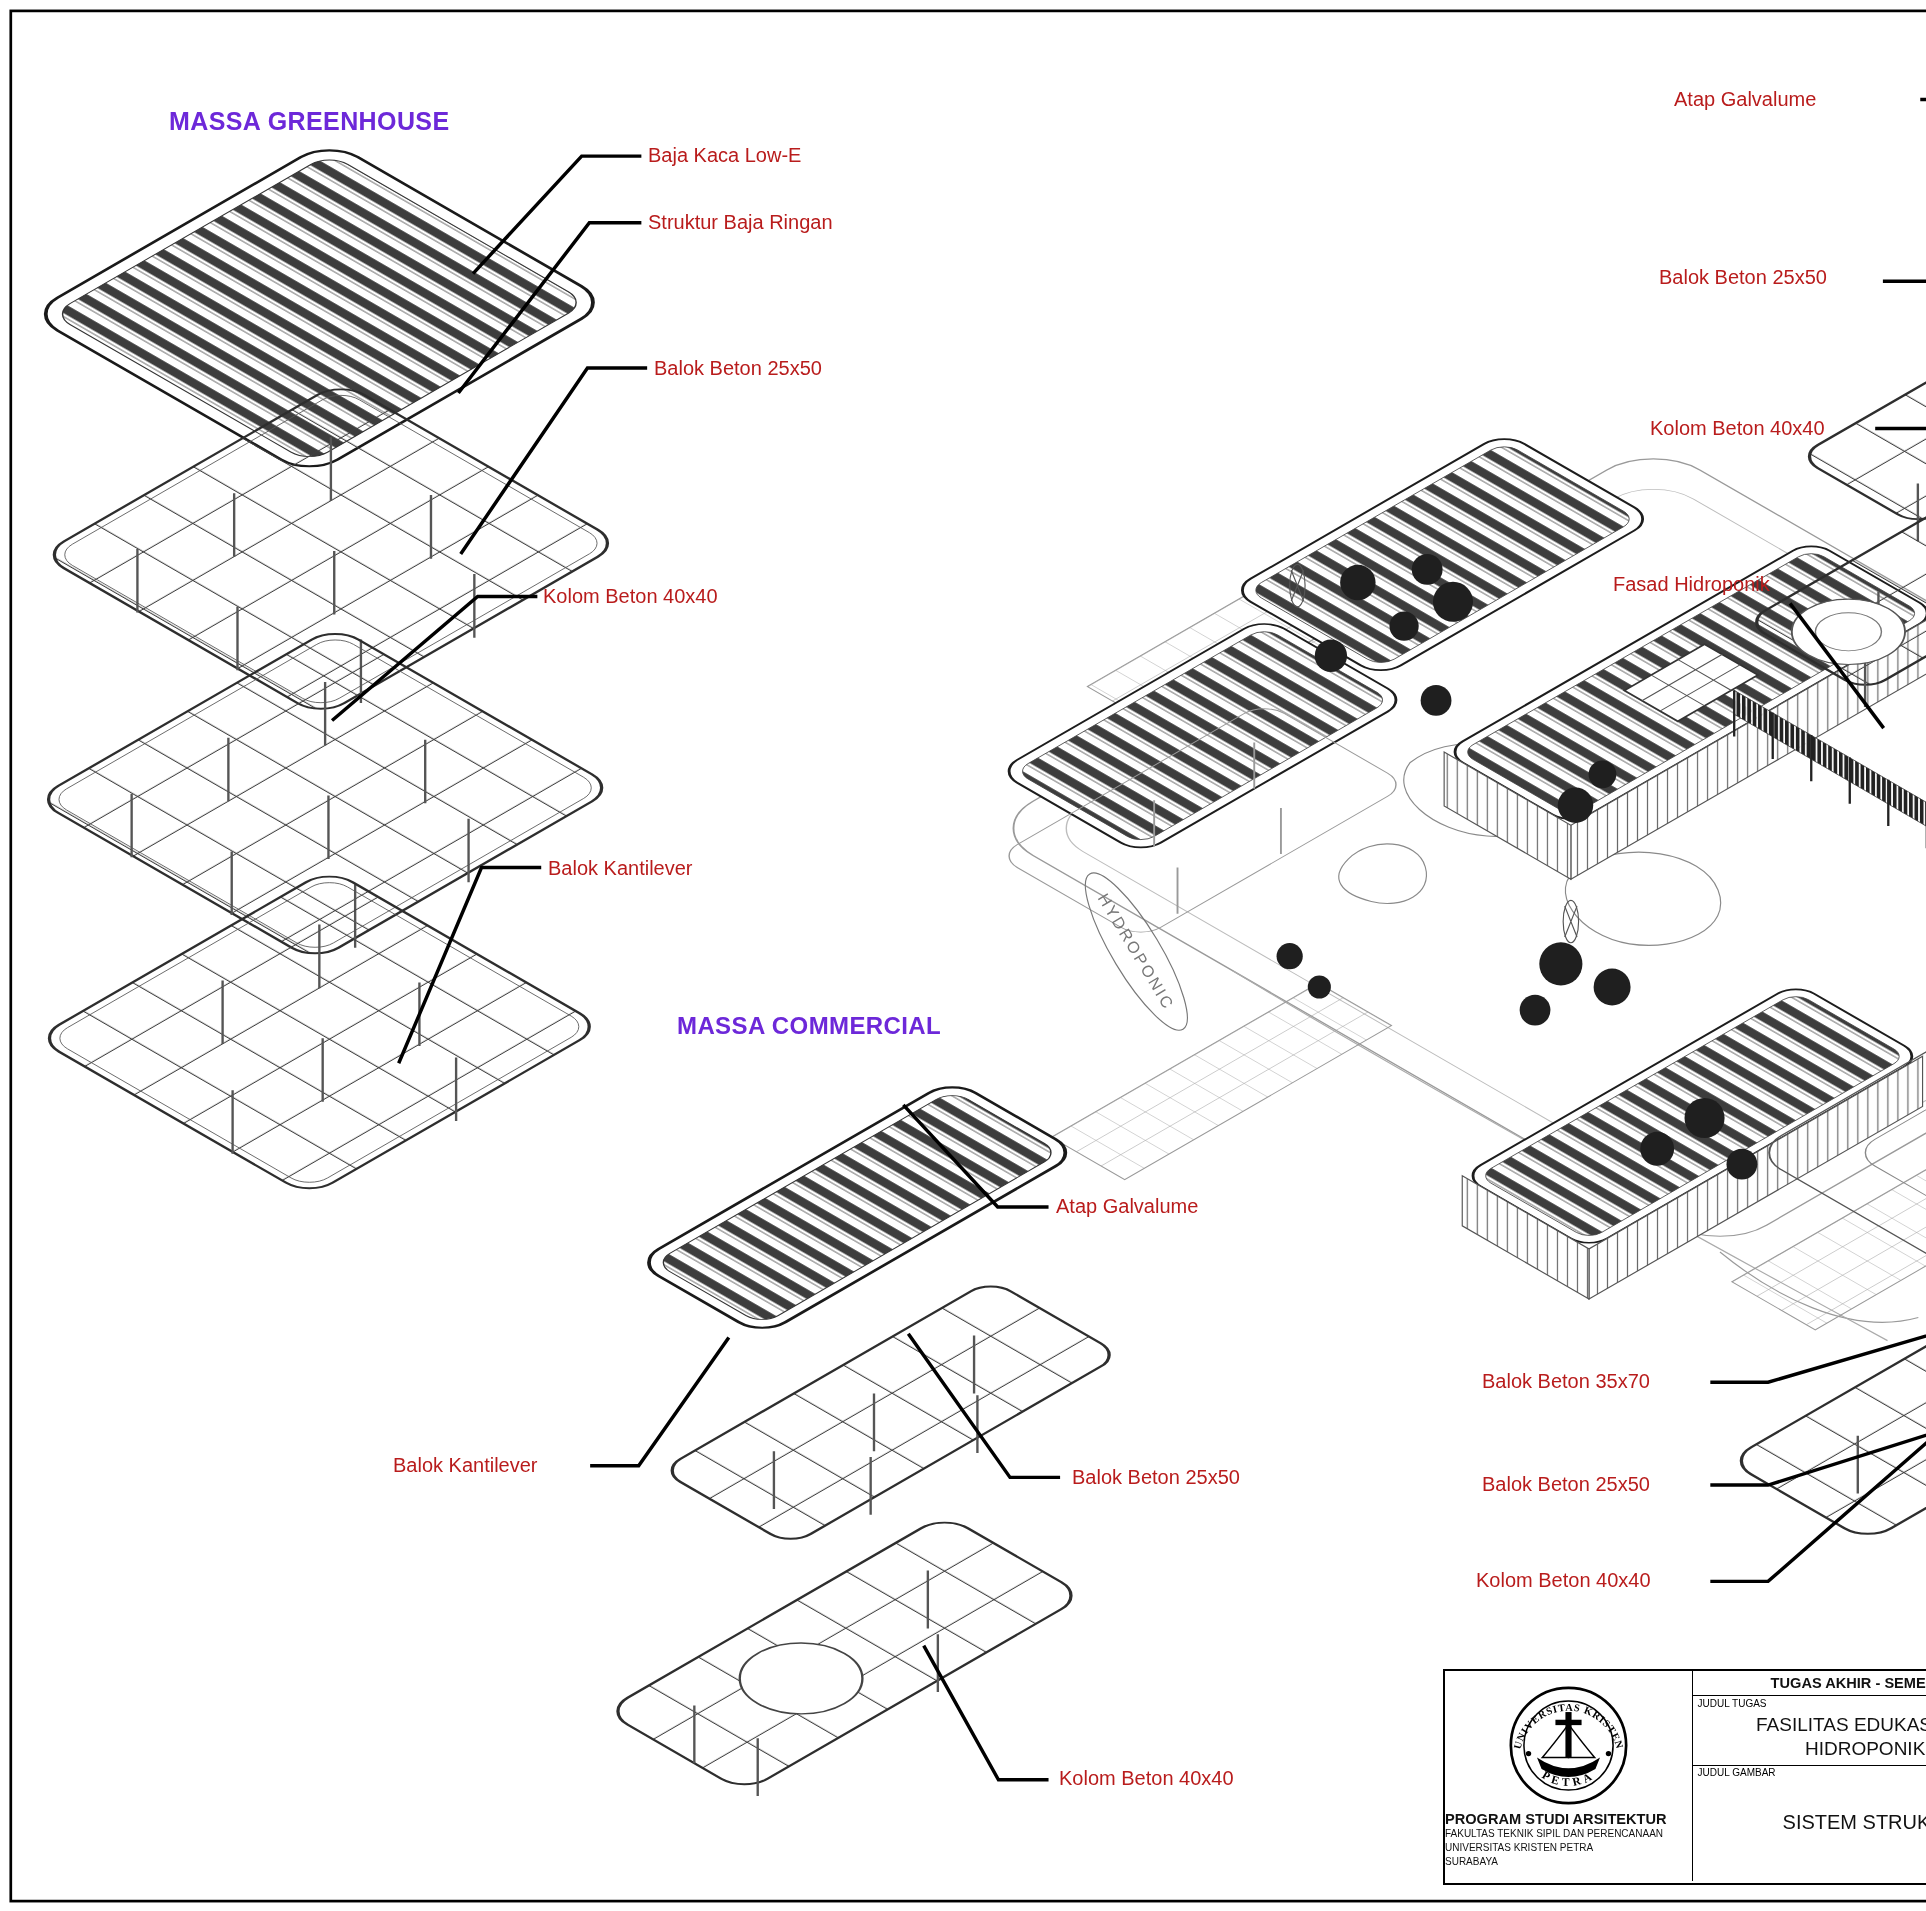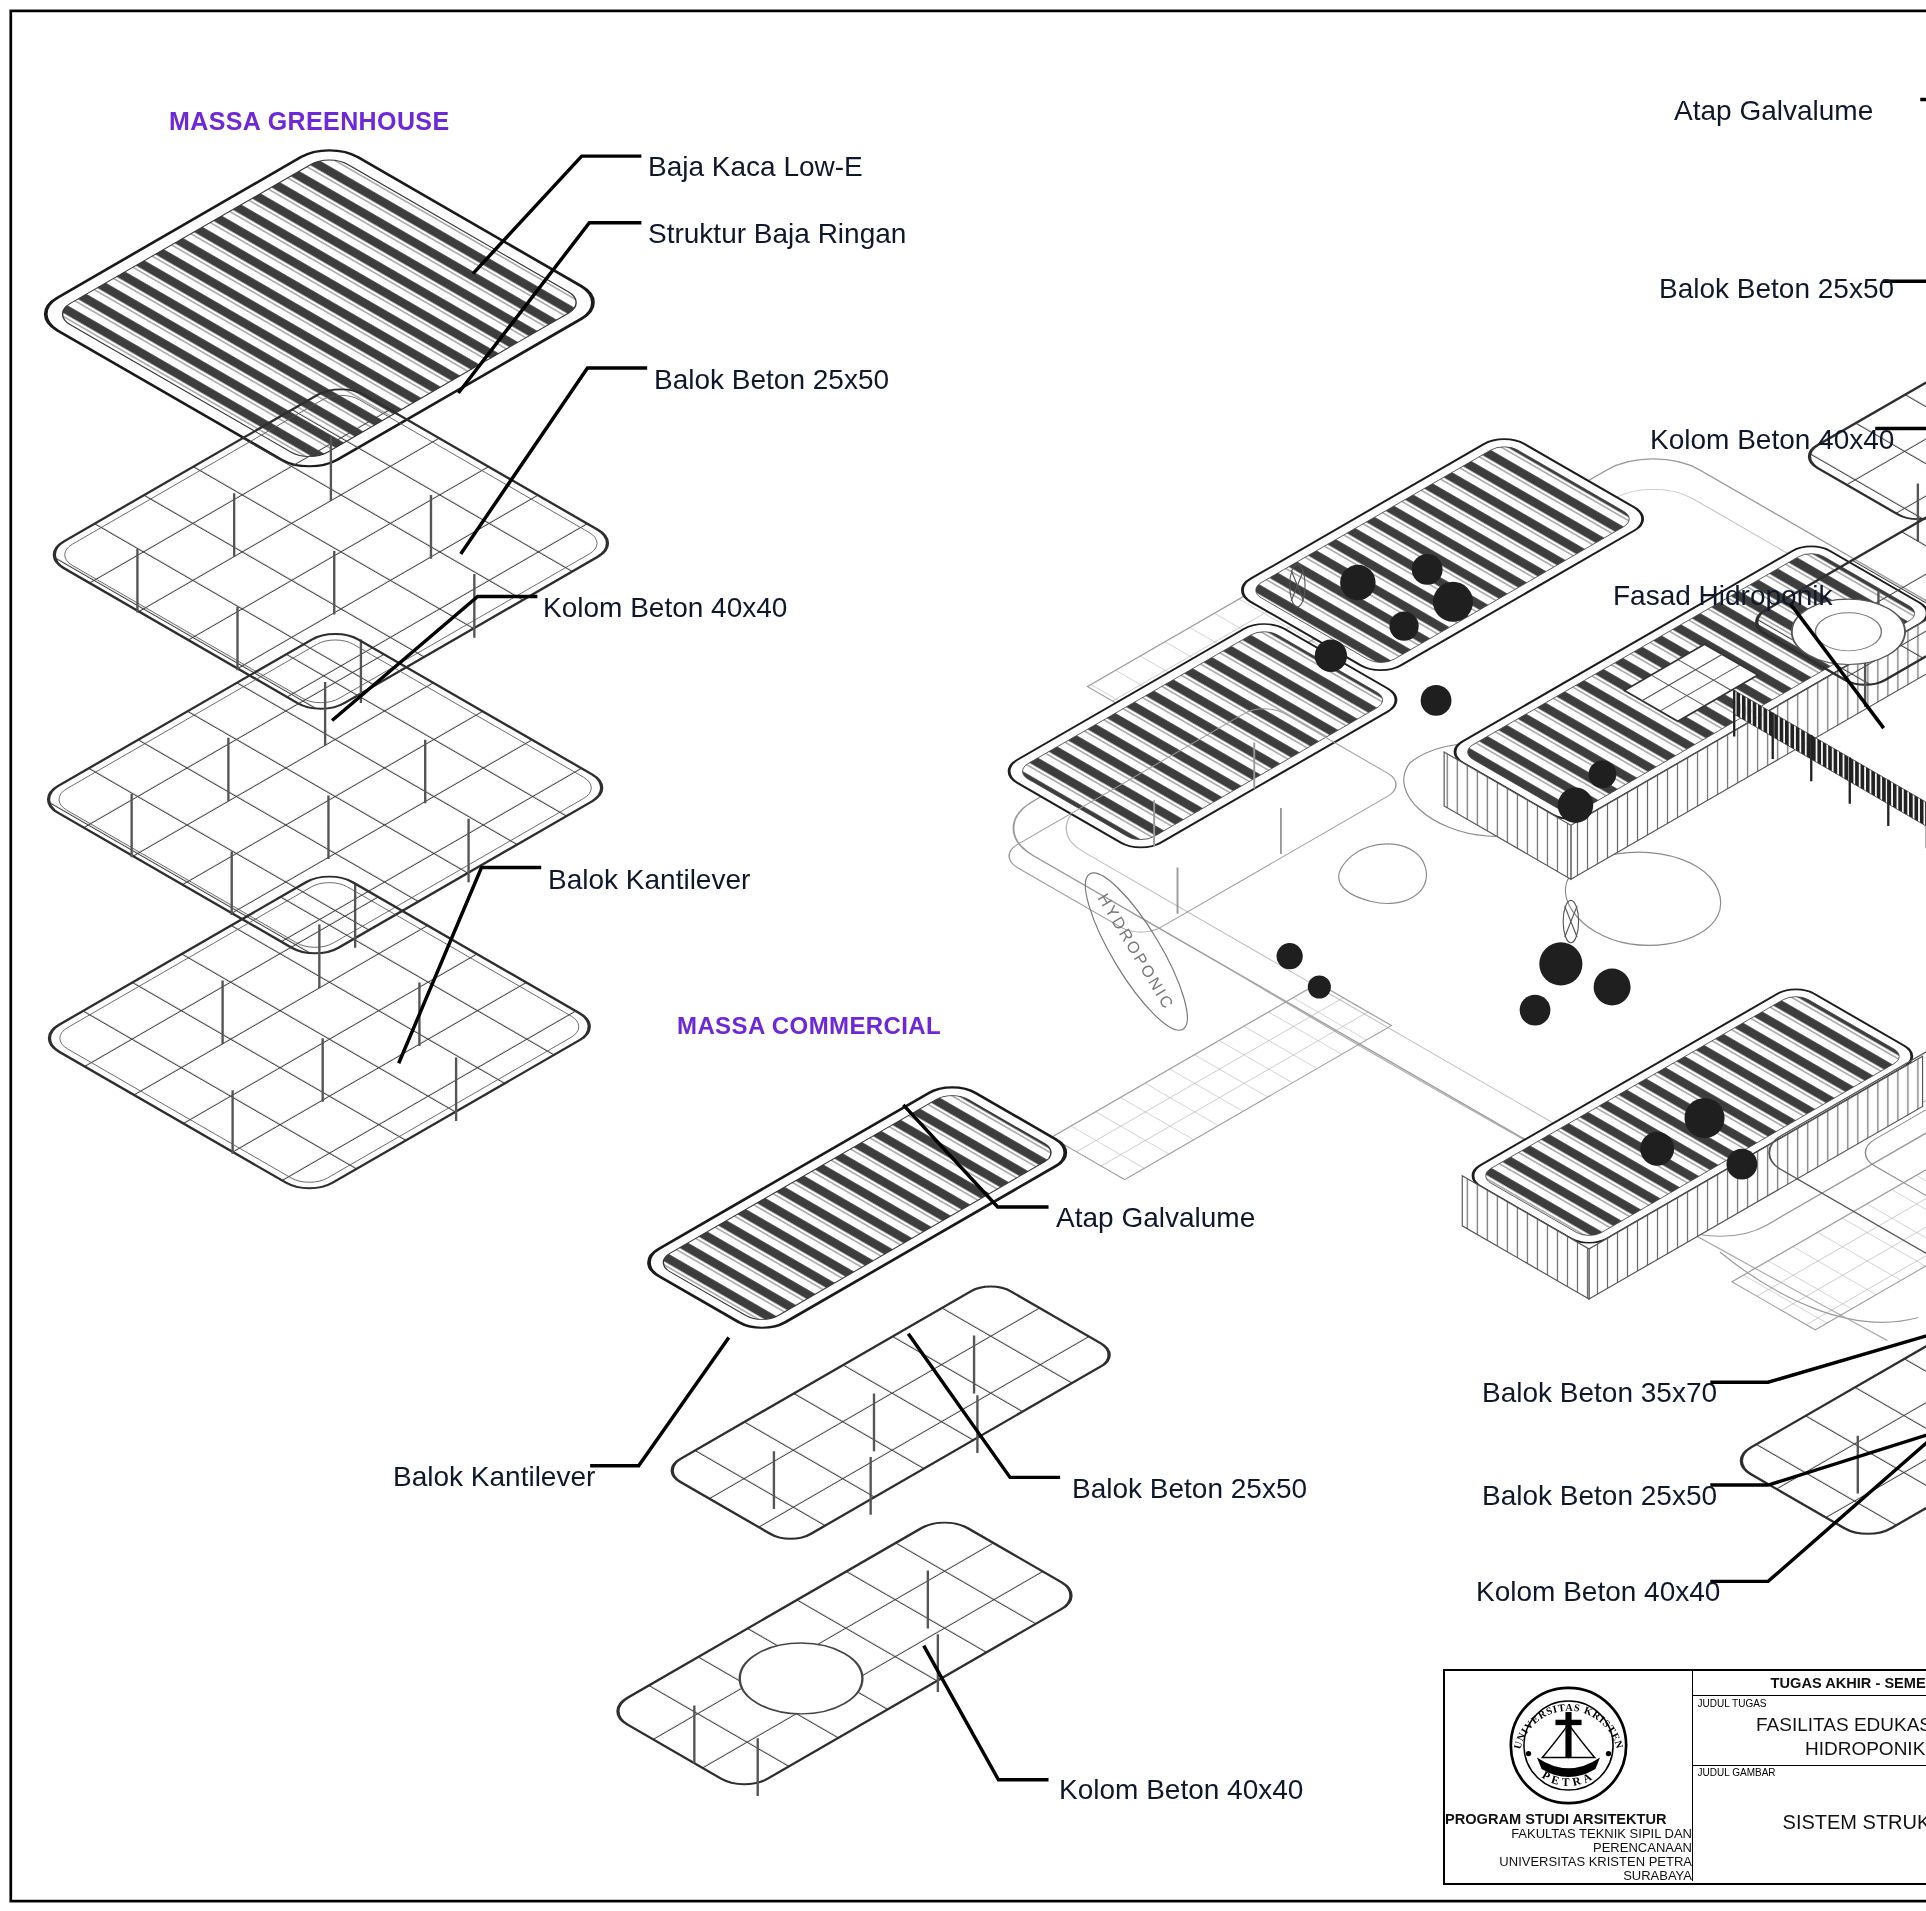--- a/index.html
+++ b/index.html
@@ -1,29 +1,29 @@
 <!DOCTYPE html>
 <html style="font-size:6.2px"><head>
 <meta charset="utf-8">
 <style>
   html,body{margin:0;padding:0;background:#e8e8e8;}
   #sheet{position:relative;width:2703px;height:1912px;background:#ffffff;overflow:hidden;
          font-family:"Liberation Sans", sans-serif;color:#111;}
   #drawing{position:absolute;left:0;top:0;}
   .massa-title{position:absolute;font-weight:bold;font-size:25px;letter-spacing:0.4px;color:#6d28d9;white-space:nowrap;}
-  .callout{position:absolute;font-size:28px;color:#0f172a;white-space:nowrap;line-height:24px;margin-top:12px;}
+  .callout{position:absolute;font-size:20px;color:#b91c1c;white-space:nowrap;line-height:24px;}
   
   #titleblock{position:absolute;left:1443px;top:1669px;width:1249px;height:216px;
               border:2.7px solid #000;box-sizing:border-box;background:#fff;}
   .cell{position:absolute;box-sizing:border-box;border:0 solid #000;}
   .cl-label{position:absolute;left:4.6px;top:2.3px;font-size:10px;color:#000;}
   .tb-center{width:100%;text-align:center;}
   #logo-cell svg{display:block;margin:10.8px auto 0 auto;}
   .prodi{font-weight:bold;font-size:14.6px;text-align:left;margin-top:2.3px;}
-  .inst-line{font-size:13px;text-align:right;line-height:14px;}
+  .inst-line{font-size:10px;text-align:left;line-height:14px;}
 </style>
 </head>
 <body>
 
 <div id="sheet">
 
   <svg id="drawing" width="2703" height="1912" viewBox="0 0 7017 4963">
     <defs>
       <pattern id="stripesX" patternUnits="userSpaceOnUse" width="12" height="58">
         <rect width="12" height="58" fill="#ffffff"></rect>

